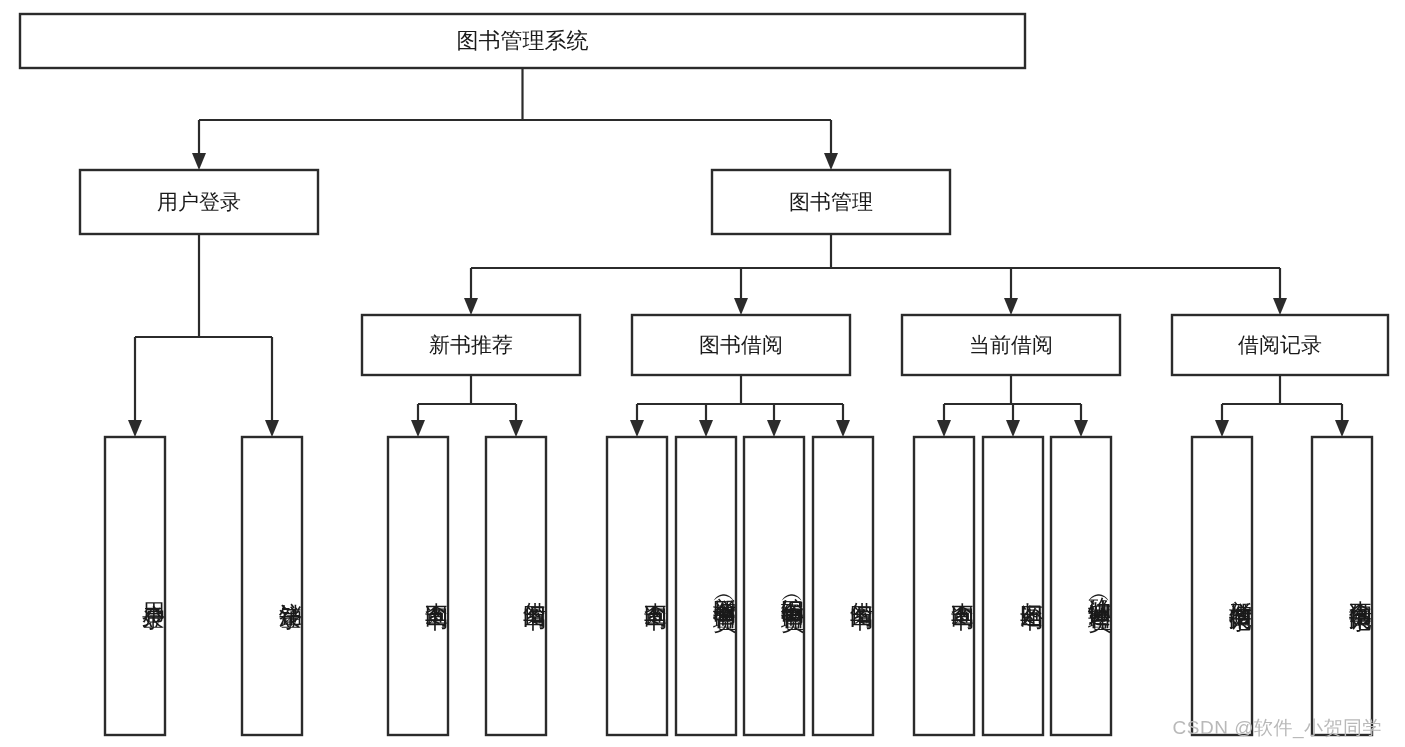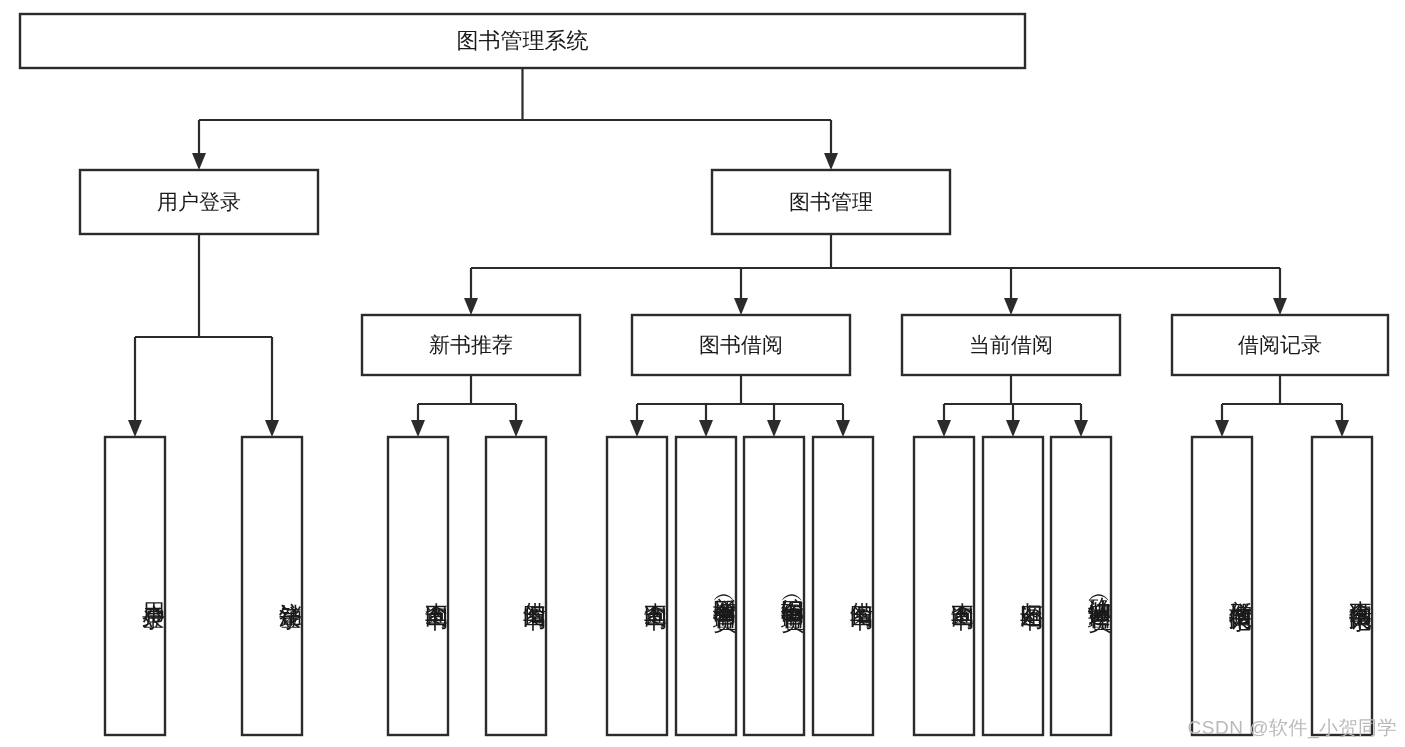--- a/index.html
+++ b/index.html
@@ -63,21 +63,21 @@
     color: #1a1a1a;
     letter-spacing: 2px;
     display: flex;
     align-items: flex-start;
     justify-content: center;
     white-space: nowrap;
     pointer-events: none;
   }
   .watermark {
     position: absolute;
-    right: 8px;
+    right: 23px;
     bottom: 6px;
     font-family: "Liberation Sans", "DejaVu Sans", sans-serif;
     font-size: 19px;
     color: #b9b9b9;
     white-space: nowrap;
     letter-spacing: 0.5px;
   }
 </style>
 </head>
 <body>

